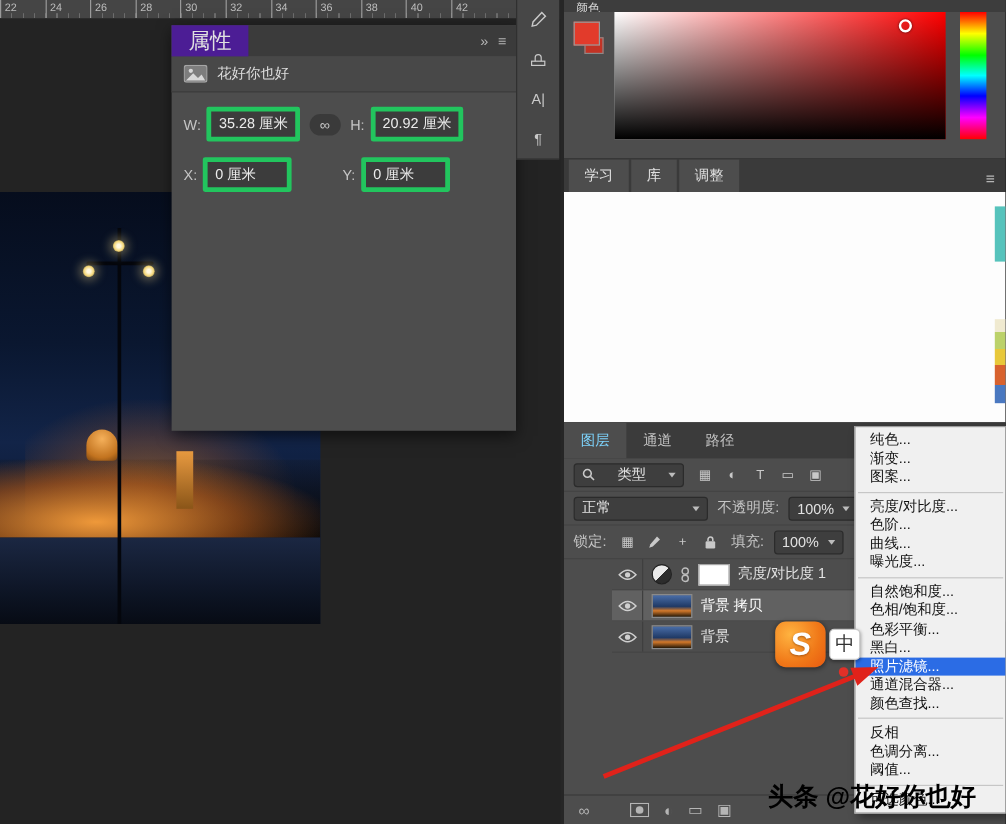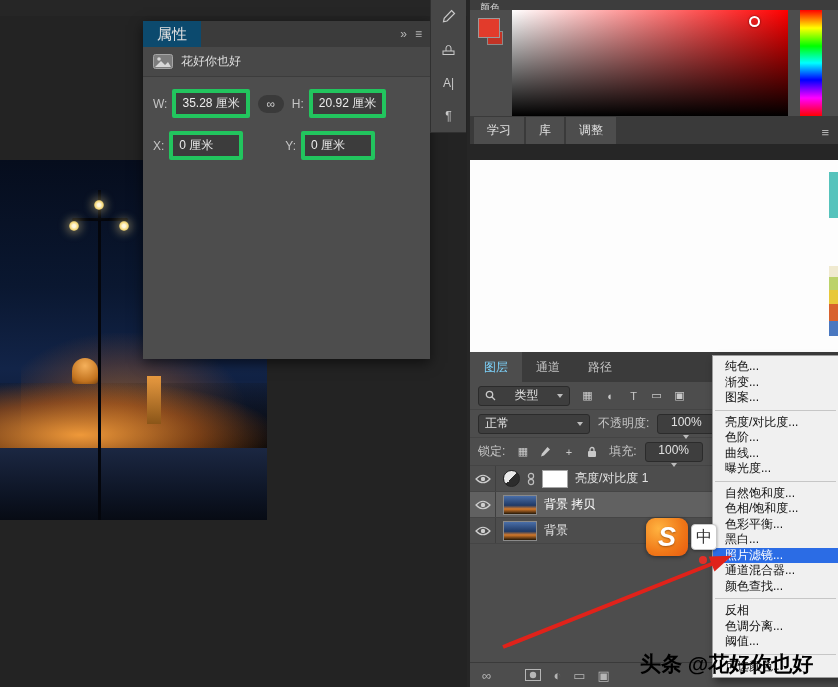--- a/index.html
+++ b/index.html
@@ -35,21 +35,21 @@
   .ph-arm  { position:absolute; left:72px; top:58px; width:56px; height:3px; background:#04060c; border-radius:2px; }
   .ph-globe { position:absolute; width:10px; height:10px; border-radius:50%;
               background:radial-gradient(circle,#fff8e0 20%,#f5d87a 55%,rgba(230,180,60,.15));
               box-shadow:0 0 8px 3px rgba(255,230,150,.35); }
   .g1{left:69px;top:61px;} .g2{left:119px;top:61px;} .g3{left:94px;top:40px;}
 
   
   .props-panel { position:absolute; left:143px; top:21px; width:287px; height:338px; background:#4d4d4d;
                  box-shadow:0 4px 12px rgba(0,0,0,.55); }
   .props-header { height:26px; background:#3b3b3b; display:flex; align-items:stretch; }
-  .props-tab { background:#0c4a6e; color:#e0e0e0; font-size:15px; padding:0 14px; display:flex; align-items:center; }
+  .props-tab { background:#4c1d95; color:#e0e0e0; font-size:18px; padding:0 14px; display:flex; align-items:center; }
   .props-hicons { margin-left:auto; display:flex; align-items:center; gap:8px; padding-right:8px; color:#b5b5b5; font-size:12px; }
   .props-sub { height:30px; display:flex; align-items:center; gap:8px; padding:0 10px;
                background:#484848; border-bottom:1px solid #3c3c3c; color:#dddddd; font-size:12px; }
   .props-fields { padding:12px 10px; }
   .props-row { display:flex; align-items:center; margin-bottom:13px; color:#c5c5c5; font-size:12px; }
   .plabel { margin-right:5px; }
   .pfield { background:#3c3c3c; border:4px solid #22c55e; border-radius:2px; padding:2px 6px;
             min-width:74px; color:#ececec; }
   .plink { width:26px; height:18px; margin:0 8px; background:#3a3a3a; border-radius:9px; color:#c9c9c9;
            display:flex; align-items:center; justify-content:center; font-size:12px; }
@@ -69,21 +69,21 @@
   .bg-swatch { position:absolute; left:17px; top:31px; width:16px; height:14px; background:#c23325;
                border:1px solid #8a8a8a; z-index:1; }
   .sat-field { position:absolute; left:42px; top:10px; width:276px; height:106px;
                background:linear-gradient(to top,#000,rgba(0,0,0,0)),linear-gradient(to right,#fff,#f00); }
   .picker-handle { position:absolute; left:237px; top:6px; width:11px; height:11px; border-radius:50%;
                border:2px solid #fff; box-shadow:0 0 2px rgba(0,0,0,.8); }
   .hue-strip { position:absolute; left:330px; top:10px; width:22px; height:106px;
                background:linear-gradient(180deg,#f00 0%,#ff0 17%,#0f0 34%,#0ff 50%,#00f 66%,#f0f 83%,#f00 100%); }
 
   
-  .mid-tabs { position:absolute; left:470px; top:116px; width:368px; height:28px; background:#3a3a3a;
+  .mid-tabs { position:absolute; left:470px; top:132px; width:368px; height:28px; background:#3a3a3a;
               display:flex; align-items:flex-end; padding-left:4px; }
   .mid-tab { background:#4d4d4d; color:#e0e0e0; font-size:12px; padding:5px 13px; margin-right:2px; }
   .mid-menu { margin-left:auto; color:#b5b5b5; padding:0 9px 4px 0; font-size:13px; }
   .white-panel { position:absolute; left:470px; top:160px; width:368px; height:192px; background:#fdfdfd; }
   .edge-strip1 { position:absolute; left:829px; top:172px; width:9px; height:46px; background:#56c3bc; z-index:3; }
   .edge-strip2 { position:absolute; left:829px; top:266px; width:9px; height:70px; z-index:3;
                  background:linear-gradient(180deg,#f0ead0 0 15%,#bcd26a 15% 35%,#e8c83a 35% 55%,#d8622e 55% 78%,#4a78c0 78% 100%); }
 
   
   .layers-panel { position:absolute; left:470px; top:352px; width:368px; height:335px; background:#4d4d4d; }
@@ -91,27 +91,27 @@
   .ltab { padding:0 14px; display:flex; align-items:center; font-size:12px; color:#c2c2c2; }
   .ltab.active { background:#4d4d4d; color:#7dd3fc; }
   .lrow { height:28px; display:flex; align-items:center; padding:0 8px; gap:8px;
           font-size:12px; color:#c5c5c5; border-bottom:1px solid #444; }
   .select { display:flex; align-items:center; justify-content:space-between; background:#3e3e3e;
             border:1px solid #2b2b2b; border-radius:3px; height:20px; padding:0 6px; color:#e2e2e2; gap:6px; }
   .chev { width:0; height:0; border-left:3.5px solid transparent; border-right:3.5px solid transparent;
           border-top:4px solid #bcbcbc; flex:none; }
   .kind-select { width:92px; }
   .blend-select { width:112px; }
-  .pct-select { width:58px;flex-direction:column; }
+  .pct-select { width:58px; }
   .chip { min-width:19px; height:19px; display:flex; align-items:center; justify-content:center;
           color:#c9c9c9; font-size:11px; }
   .chips { display:flex; gap:4px; }
 
   .layer-row { height:26px; display:flex; align-items:center; gap:7px; padding-right:6px;
-               border-bottom:1px solid #454545; font-size:12px; color:#e3e3e3; }
+               border-bottom:1px solid #454545; font-size:12px; color:#e3e3e3;margin-left:40px; }
   .layer-row.selected { background:#616161; color:#ffffff; }
   .eye-cell { width:26px; align-self:stretch; display:flex; align-items:center; justify-content:center;
               border-right:1px solid #3f3f3f; flex:none; }
   .adj-circle { width:17px; height:17px; border-radius:50%; border:1px solid #222; flex:none;
                 background:linear-gradient(135deg,#eaeaea 50%,#2c2c2c 50%); }
   .mask-thumb { width:26px; height:18px; background:#ffffff; border:1px solid #a5a5a5; flex:none; }
   .layer-thumb { width:34px; height:20px; border:1px solid #8a8a8a; flex:none;
                  background:linear-gradient(180deg,#4a6ea8 0%,#203a66 52%,#d4792a 72%,#241808 100%); }
   .layers-footer { position:absolute; left:0; bottom:0; width:100%; height:25px; border-top:1px solid #3a3a3a;
                    display:flex; align-items:center; gap:12px; padding:0 12px; color:#b5b5b5; font-size:13px; }
@@ -141,20 +141,33 @@
   .ime-dot { position:absolute; left:53px; top:38px; width:8px; height:8px; border-radius:50%; background:#e03028; }
 
   .watermark { position:absolute; left:640px; top:650px; z-index:60; font-weight:bold;
                font-size:21px; color:#000; white-space:nowrap; }
 </style>
 </head>
 <body>
 
 <div class="page">
 
+  <div class="ruler">
+    <span class="rmark">22</span>
+    <span class="rmark">24</span>
+    <span class="rmark">26</span>
+    <span class="rmark">28</span>
+    <span class="rmark">30</span>
+    <span class="rmark">32</span>
+    <span class="rmark">34</span>
+    <span class="rmark">36</span>
+    <span class="rmark">38</span>
+    <span class="rmark">40</span>
+    <span class="rmark">42</span>
+  </div>
 
   <div class="canvas-area">
     <div class="photo">
       <div class="ph-glow"></div>
       <div class="ph-buildings"></div>
       <div class="ph-dome"></div>
       <div class="ph-tower"></div>
       <div class="ph-ground"></div>
       <div class="ph-pole"></div>
       <div class="ph-arm"></div>

